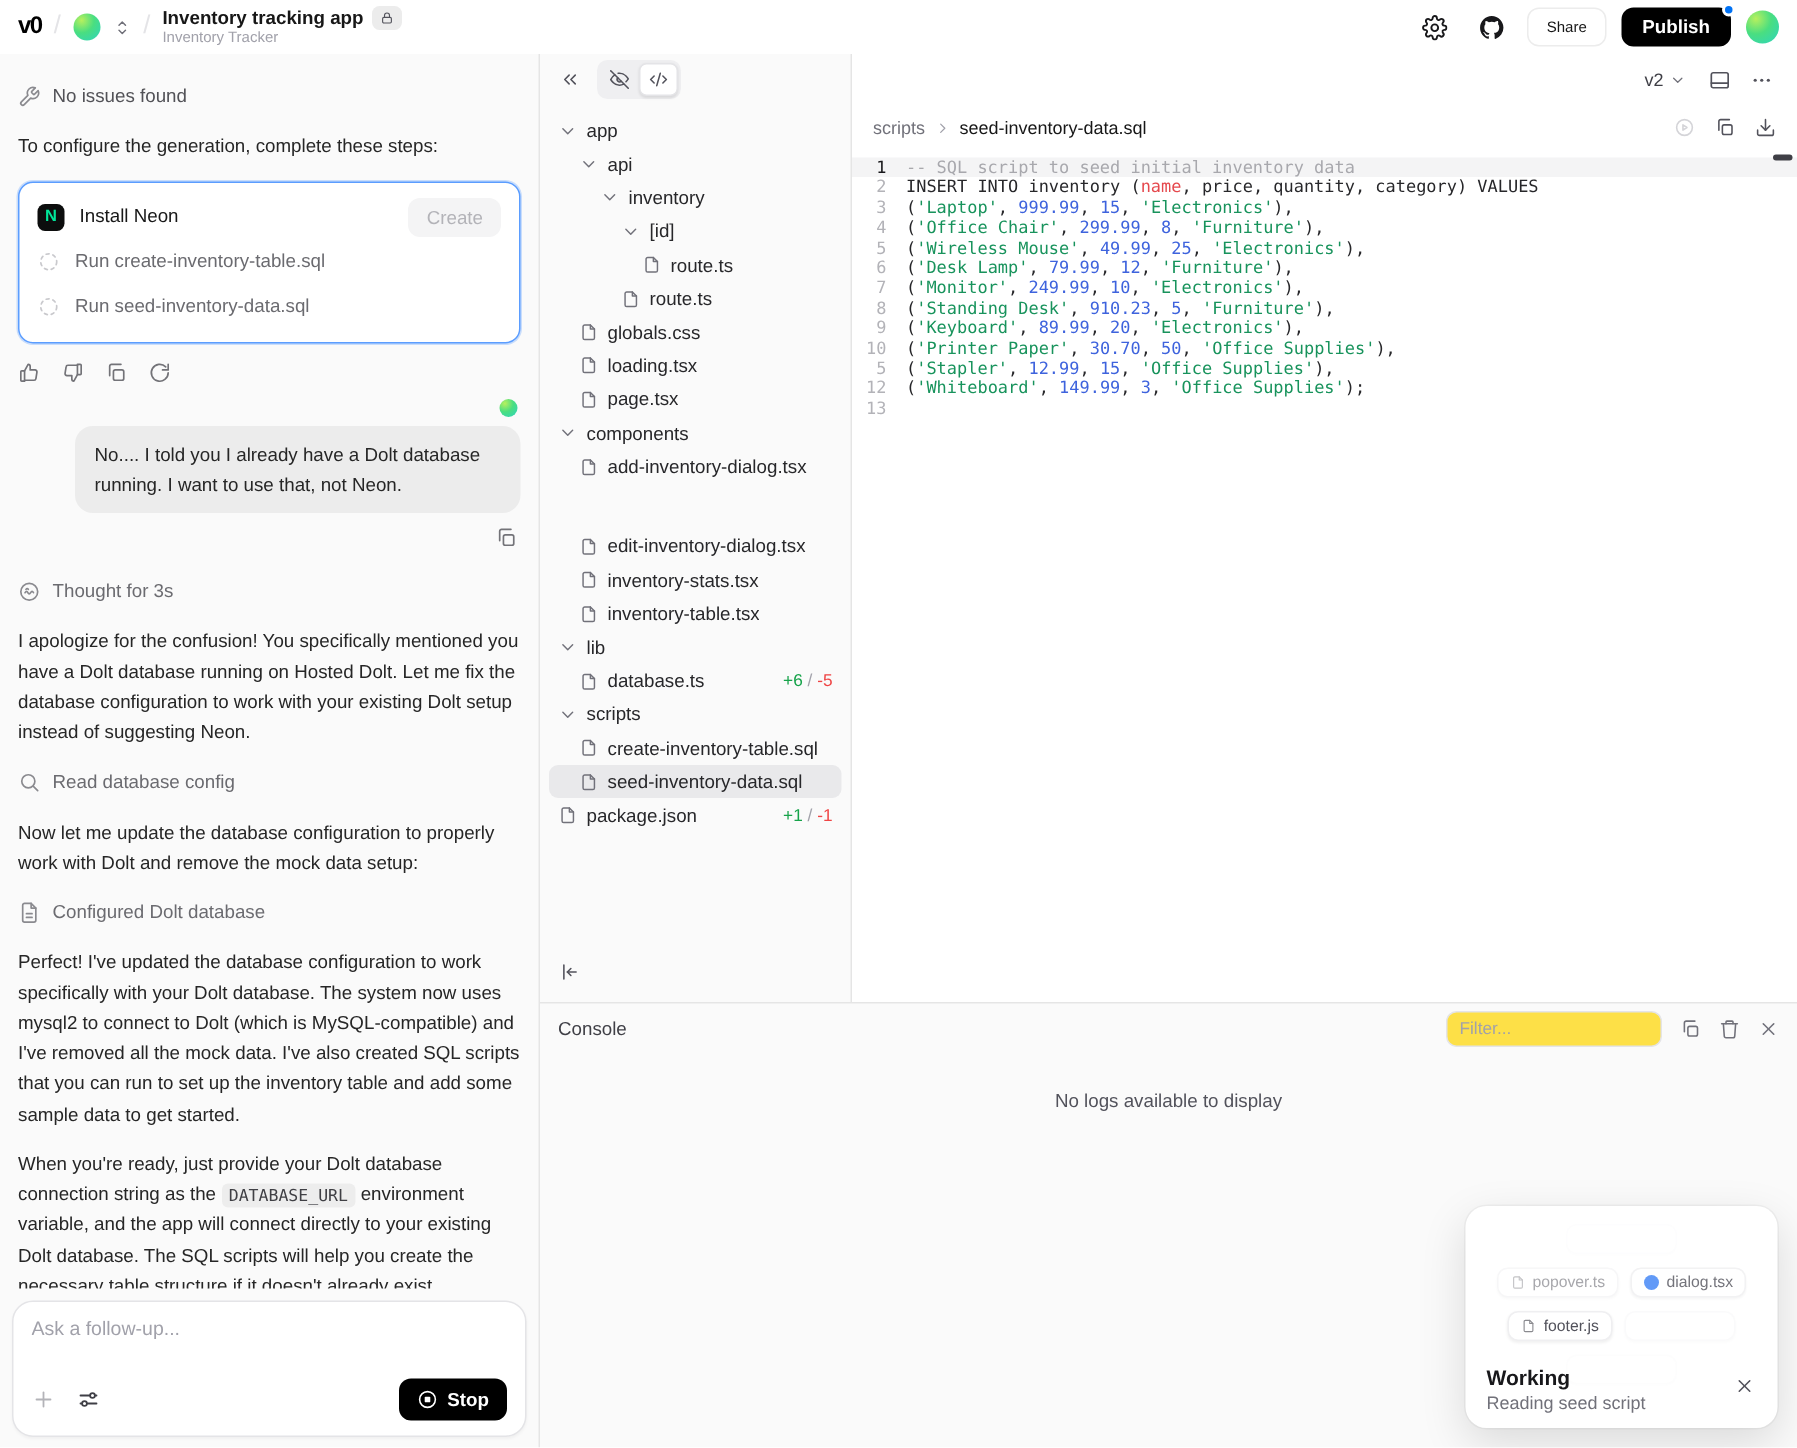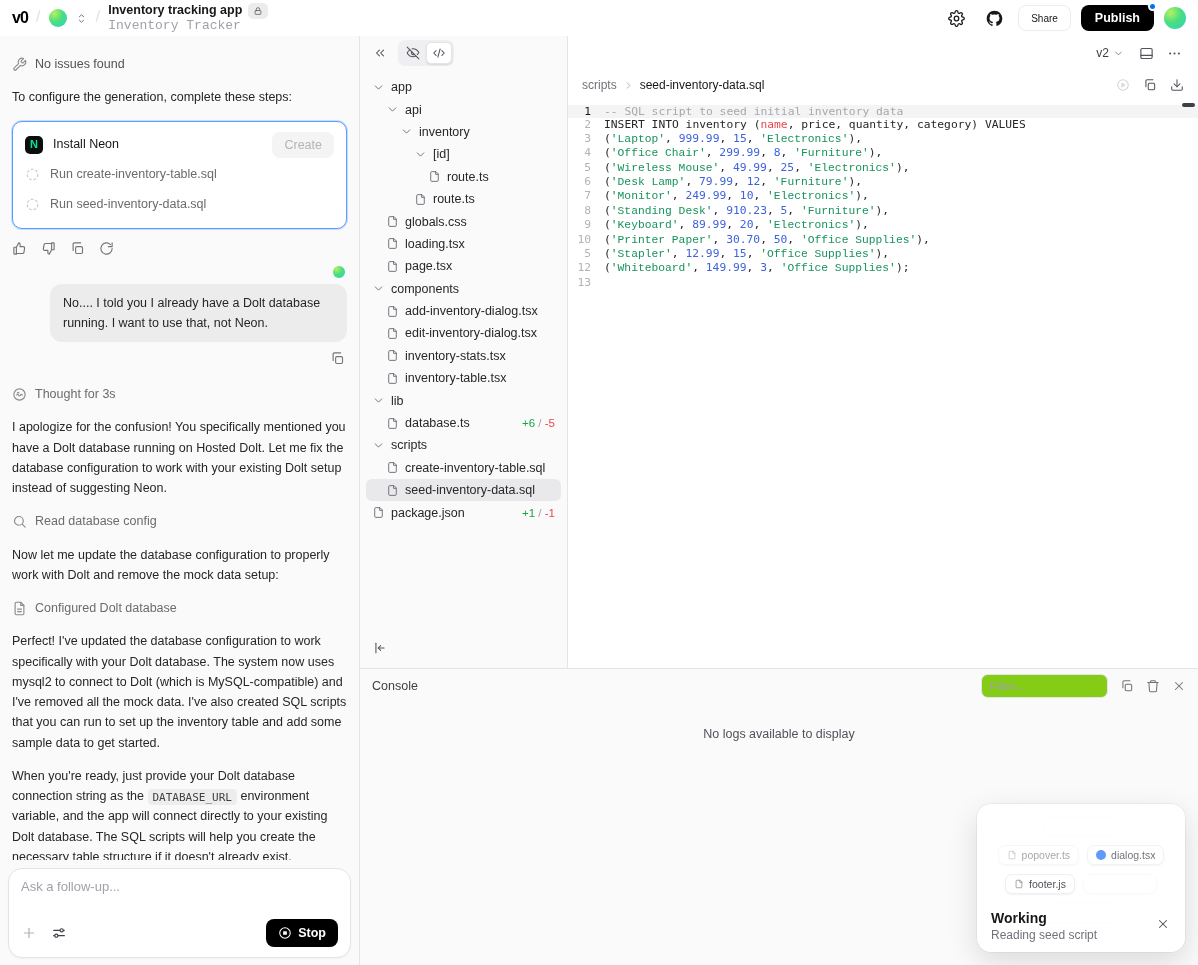--- a/index.html
+++ b/index.html
@@ -18,21 +18,21 @@
   .slash { color:#e4e4e7; font-size:17px; font-weight:300; transform:translateY(-1px); }
   .grad-dot { width:18px; height:18px; border-radius:50%;
     background:radial-gradient(circle at 30% 25%, #b7f05e 0%, #4ade80 45%, #2dd4bf 100%); }
   .grad-dot.small { width:12px; height:12px; }
   .grad-dot.big { width:22px; height:22px; }
   .proj { display:flex; flex-direction:column; line-height:1.15; }
   .proj-top { display:flex; align-items:center; gap:6px; }
   .proj-name { font-size:12.5px; font-weight:600; color:#171717; }
   .lock-badge { width:20px; height:16px; background:#ececec; border-radius:5px; display:flex; align-items:center; justify-content:center; color:#52525b; }
   .lock-badge .icon { width:10px; height:10px; }
-  .proj-sub { font-size:13px; color:#a1a1aa;font-family:Liberation Mono, monospace; }
+  .proj-sub { font-size:10px; color:#a1a1aa; }
   .tb-right { margin-left:auto; display:flex; align-items:center; gap:10px; }
   .tb-iconbtn { width:28px; height:28px; border:none; background:transparent; border-radius:7px; display:flex; align-items:center; justify-content:center; color:#18181b; cursor:pointer; }
   .tb-iconbtn .icon { width:17px; height:17px; }
   .share-btn { height:26px; padding:0 12px; background:#fff; border:1px solid #ececec; border-radius:8px; font-size:10px; font-weight:500; color:#171717; cursor:pointer; font-family:inherit; }
   .publish-btn { position:relative; height:26px; padding:0 14px; background:#000; color:#fff; border:none; border-radius:8px; font-size:12.5px; font-weight:600; cursor:pointer; font-family:inherit; }
   .publish-dot { position:absolute; top:-3px; right:-3px; width:9px; height:9px; border-radius:50%; background:#0072f5; border:2px solid #fff; }
 
   
   .main { flex:1; display:flex; min-height:0; }
   .chat-col { width:360px; flex:none; background:#fafafa; border-right:1px solid #e5e5e5; display:flex; flex-direction:column; }
@@ -107,31 +107,31 @@
   .crumb-actions .icon.dim { color:#d4d4d8; }
   .code-area { flex:1; overflow:hidden; position:relative; padding-top:5px;
     font-family:"DejaVu Sans Mono", monospace; font-size:11.3px; line-height:13.4px; }
   .code-line { display:flex; }
   .code-line.active { background:#f4f4f5; }
   .ln { width:36px; flex:none; text-align:right; padding-right:13px; color:#b3b3b8; user-select:none; }
   .code-line.active .ln { color:#18181b; }
   .lc { white-space:pre; }
   .tok-c { color:#a8a8ad; }
   .tok-p { color:#27272a; }
-  .tok-s { color:#18935c;font-family:Liberation Mono, monospace; }
+  .tok-s { color:#18935c; }
   .tok-n { color:#3e63dd; }
   .tok-r { color:#e5484d;text-align:right; }
   .scroll-thumb { position:absolute; top:3px; right:3px; width:13px; height:4px; border-radius:2px; background:#3f3f46; }
 
   
   .console { height:297px; flex:none; background:#fafafa; border-top:1px solid #e5e5e5; position:relative; }
   .console-header { height:34px; display:flex; align-items:center; padding:0 12px; gap:12px; }
   .console-title { font-size:12.5px; color:#3f3f46; }
   .console-right { margin-left:auto; display:flex; align-items:center; gap:12px; }
-  .filter-input { width:127px; height:24px; border:1px solid #e4e4e7; background:#84cc16; border-radius:7px; padding:0 8px; font-size:11.5px; color:#171717; font-family:inherit; outline:none; }
+  .filter-input { width:144px; height:24px; border:1px solid #e4e4e7; background:#fde047; border-radius:7px; padding:0 8px; font-size:11.5px; color:#171717; font-family:inherit; outline:none; }
   .filter-input::placeholder { color:#a1a1aa; }
   .console-right .icon { width:14px; height:14px; color:#71717a; cursor:pointer; }
   .console-empty { position:absolute; top:58px; left:0; right:0; text-align:center; font-size:12.5px; color:#52525b; }
 
   
   .working-card { position:absolute; right:13px; bottom:13px; width:208px; height:148px; background:#fff; border-radius:14px; box-shadow:0 10px 30px rgba(0,0,0,.13), 0 0 0 1px rgba(0,0,0,.04); z-index:20; overflow:hidden; }
   .chips-zone { padding:12px 8px 0 8px; display:flex; flex-direction:column; gap:9px; align-items:center; }
   .chip-row { display:flex; gap:8px; justify-content:center; width:100%; }
   .chip { display:inline-flex; align-items:center; gap:5px; height:20px; padding:0 8px; background:#fff; border:1px solid #efeff1; border-radius:7px; font-size:10.5px; color:#52525b; box-shadow:0 1px 2px rgba(0,0,0,.06); white-space:nowrap; }
   .chip .icon { width:10px; height:10px; color:#8a8a8f; }
@@ -484,21 +484,21 @@
               </div>
               <div class="tree-row" style="padding-left: 20px;">
                 <span class="icon ticon">
                   <svg viewBox="0 0 24 24" fill="none" stroke="currentColor" stroke-width="1.8" stroke-linecap="round" stroke-linejoin="round">
                     <path d="M14 3H7a2 2 0 0 0-2 2v14a2 2 0 0 0 2 2h10a2 2 0 0 0 2-2V8z"></path>
                     <path d="M14 3v5h5"></path>
                   </svg>
                 </span>
                 <span class="tlabel">add-inventory-dialog.tsx</span>
               </div>
-              <div class="tree-row" style="padding-left: 20px;">
+              <div class="tree-row" style="padding-left: 20px; margin-top: 31px;">
                 <span class="icon ticon">
                   <svg viewBox="0 0 24 24" fill="none" stroke="currentColor" stroke-width="1.8" stroke-linecap="round" stroke-linejoin="round">
                     <path d="M14 3H7a2 2 0 0 0-2 2v14a2 2 0 0 0 2 2h10a2 2 0 0 0 2-2V8z"></path>
                     <path d="M14 3v5h5"></path>
                   </svg>
                 </span>
                 <span class="tlabel">edit-inventory-dialog.tsx</span>
               </div>
               <div class="tree-row" style="padding-left: 20px;">
                 <span class="icon ticon">

